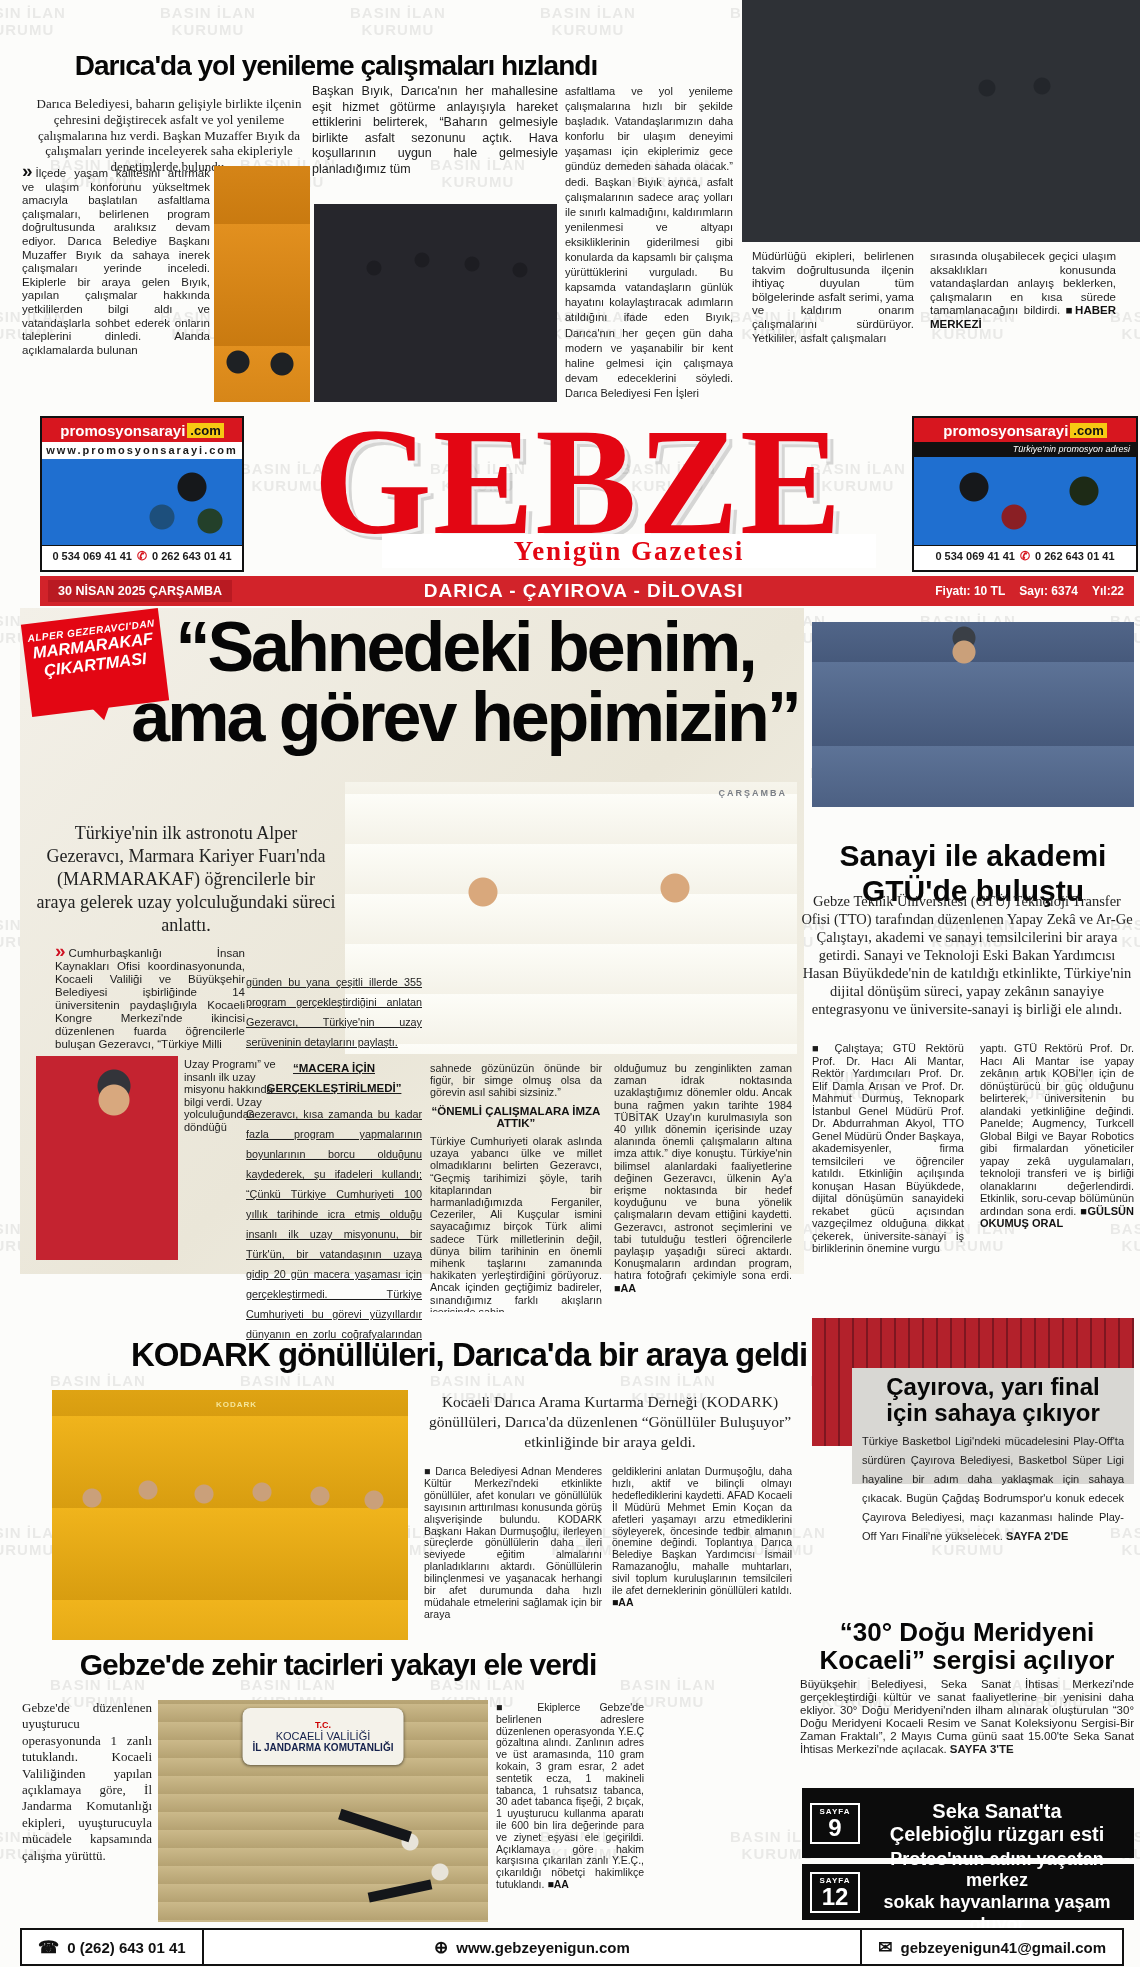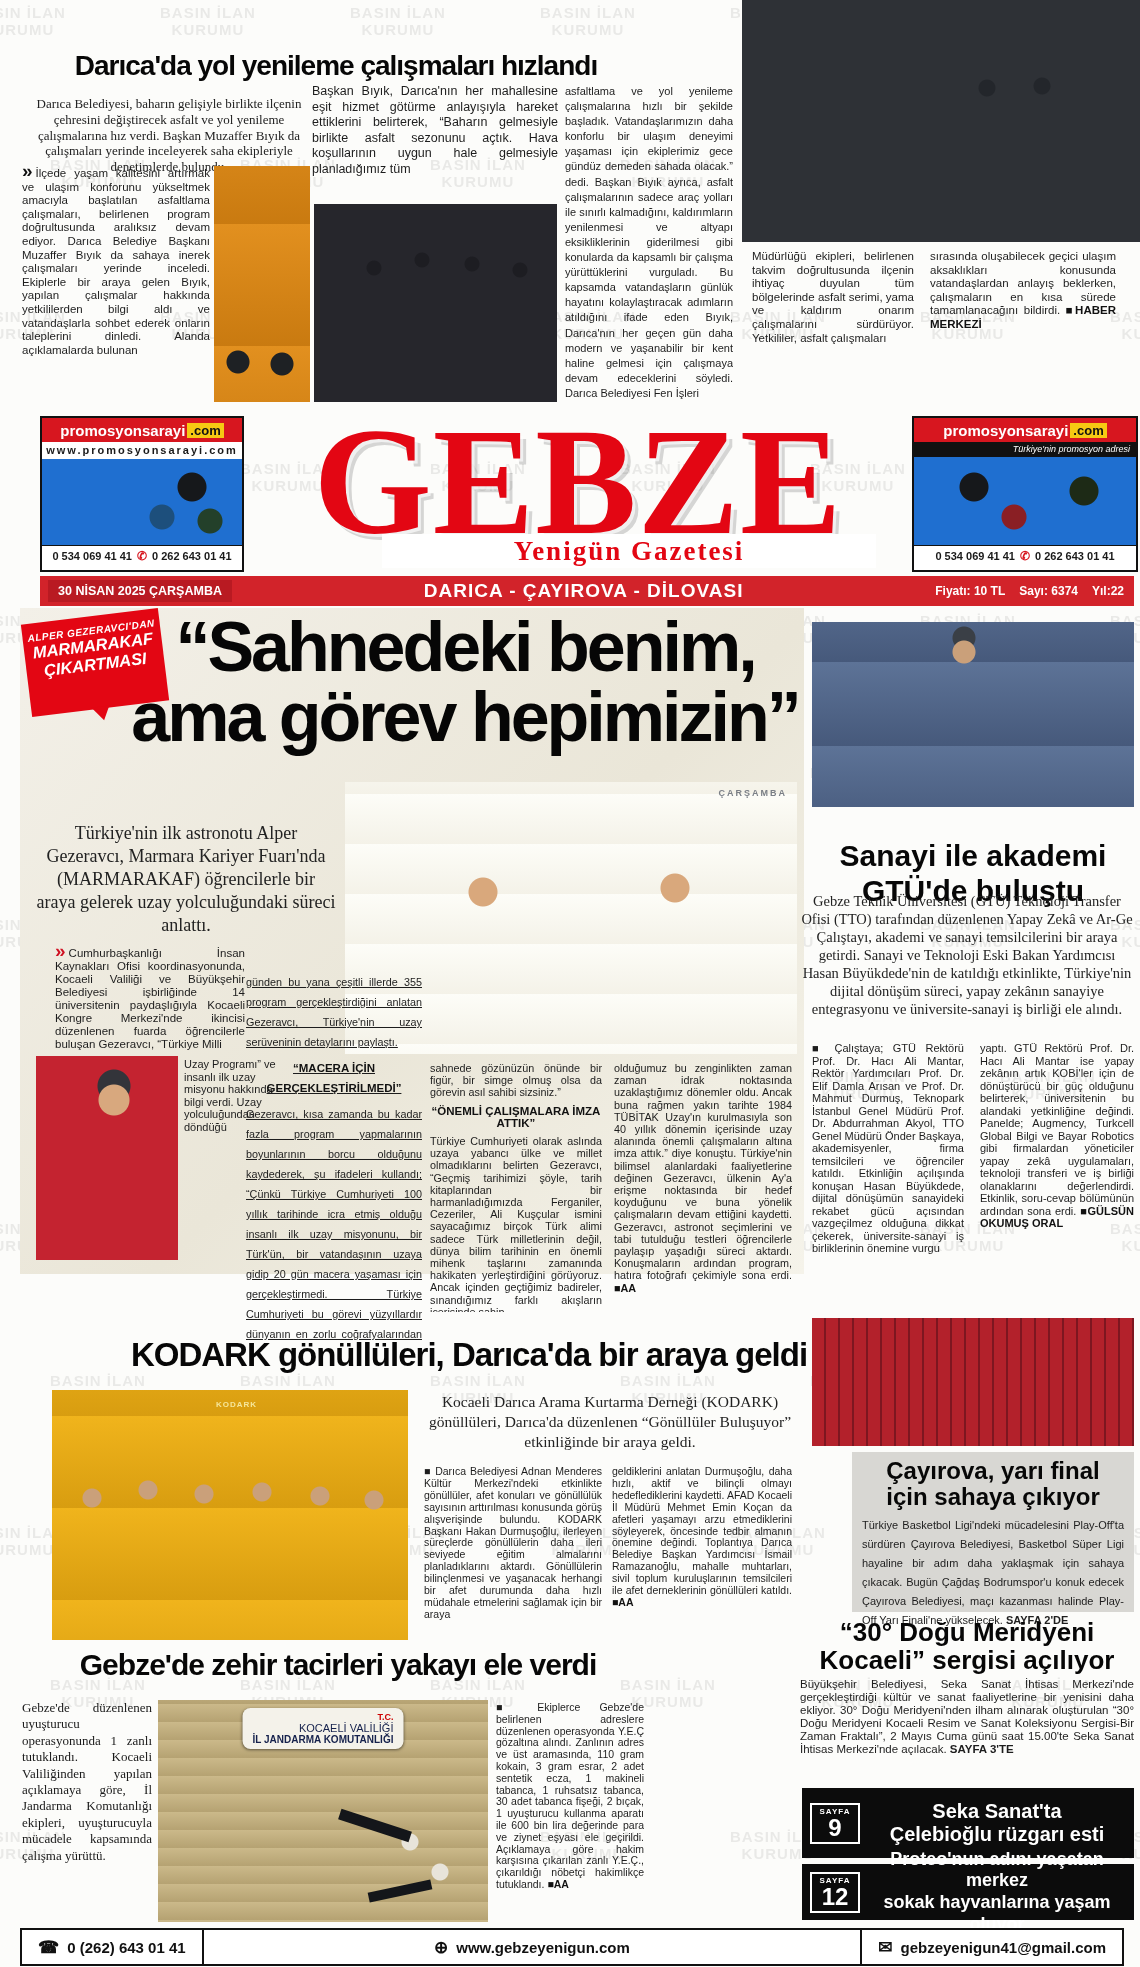--- a/index.html
+++ b/index.html
@@ -56,21 +56,21 @@
   .h-sec span{display:block;white-space:nowrap;}
   .intro-serif{font-family:"Liberation Serif",serif;text-align:center;color:#222;}
   .gray-panel{position:absolute;z-index:1;background:#d8d7d3;}
   .teaser{position:absolute;z-index:1;background:#0c0c0c;color:#fff;display:flex;align-items:center;}
   .t-page{width:46px;margin-left:8px;border:2px solid #fff;text-align:center;padding:2px 0;}
   .t-sayfa{display:block;font-size:8px;font-weight:bold;letter-spacing:1px;}
   .t-num{display:block;font-size:24px;font-weight:bold;line-height:24px;}
   .t-text{flex:1;text-align:center;font-weight:bold;}
   .t-text span{display:block;}
   .ev-banner{position:absolute;left:50%;top:8px;transform:translateX(-50%);background:#f4f2ea;
-             border-radius:8px;padding:4px 10px;text-align:right;box-shadow:0 1px 3px rgba(0,0,0,.5);}
+             border-radius:8px;padding:12px 10px;text-align:center;box-shadow:0 1px 3px rgba(0,0,0,.5);}
   .ev-banner span{display:block;}
   .ev-tc{color:#c00;font-weight:bold;font-size:9px;}
   .ev-l2{color:#15214c;font-weight:normal;font-size:11px;}
   .ev-l3{color:#15214c;font-weight:bold;font-size:10px;}
   .footer{position:absolute;z-index:2;border:2px solid #111;background:#fff;display:flex;align-items:stretch;}
   .f-cell{display:flex;align-items:center;gap:8px;padding:0 16px;font-weight:bold;font-size:15px;color:#111;}
   .f-cell.mid{flex:1;justify-content:center;border-left:2px solid #111;border-right:2px solid #111;}
   .f-ico{font-size:17px;}
   .gun{position:absolute;background:#14161a;}
 </style>
@@ -478,21 +478,21 @@
 
   <div class="abs serif intro-serif" style="left:424px;top:1392px;width:372px;font-size:15.5px;line-height:20px;">Kocaeli Darıca Arama Kurtarma Derneği (KODARK) gönüllüleri, Darıca'da düzenlenen “Gönüllüler Buluşuyor” etkinliğinde bir araya geldi.</div>
 
   <div class="abs bt clip" style="left:424px;top:1466px;width:178px;height:176px;font-size:10.5px;line-height:11.9px;">■ Darıca Belediyesi Adnan Menderes Kültür Merkezi'ndeki etkinlikte gönüllüler, afet konuları ve gönüllülük sayısının arttırılması konusunda görüş alışverişinde bulundu. KODARK Başkanı Hakan Durmuşoğlu, ilerleyen süreçlerde gönüllülerin daha ileri seviyede eğitim almalarını planladıklarını aktardı. Gönüllülerin bilinçlenmesi ve yaşanacak herhangi bir afet durumunda daha hızlı müdahale etmelerini sağlamak için bir araya</div>
 
   <div class="abs bt clip" style="left:612px;top:1466px;width:180px;height:176px;font-size:10.5px;line-height:11.9px;">
     <span>geldiklerini anlatan Durmuşoğlu, daha hızlı, aktif ve bilinçli olmayı hedeflediklerini kaydetti. AFAD Kocaeli İl Müdürü Mehmet Emin Koçan da afetleri yaşamayı arzu etmediklerini söyleyerek, öncesinde tedbir almanın önemine değindi. Toplantıya Darıca Belediye Başkan Yardımcısı İsmail Ramazanoğlu, mahalle muhtarları, sivil toplum kuruluşlarının temsilcileri ile afet derneklerinin gönüllüleri katıldı.</span>
     <span class="byl">■AA</span>
   </div>
 
-  <div class="gray-panel" style="left:852px;top:1452px;width:282px;height:160px;">
+  <div class="gray-panel" style="left:852px;top:1368px;width:282px;height:116px;">
     <div class="h-sec" style="font-size:24px;line-height:1.08;margin-top:6px;">
       <span>Çayırova, yarı final</span>
       <span>için sahaya çıkıyor</span>
     </div>
     <div class="bt" style="margin:6px 10px 0 10px;font-size:11px;line-height:19px;">
       <span>Türkiye Basketbol Ligi'ndeki mücadelesini Play-Off'ta sürdüren Çayırova Belediyesi, Basketbol Süper Ligi hayaline bir adım daha yaklaşmak için sahaya çıkacak. Bugün Çağdaş Bodrumspor'u konuk edecek Çayırova Belediyesi, maçı kazanması halinde Play-Off Yarı Finali'ne yükselecek.</span>
       <b>SAYFA 2'DE</b>
     </div>
   </div>
 

